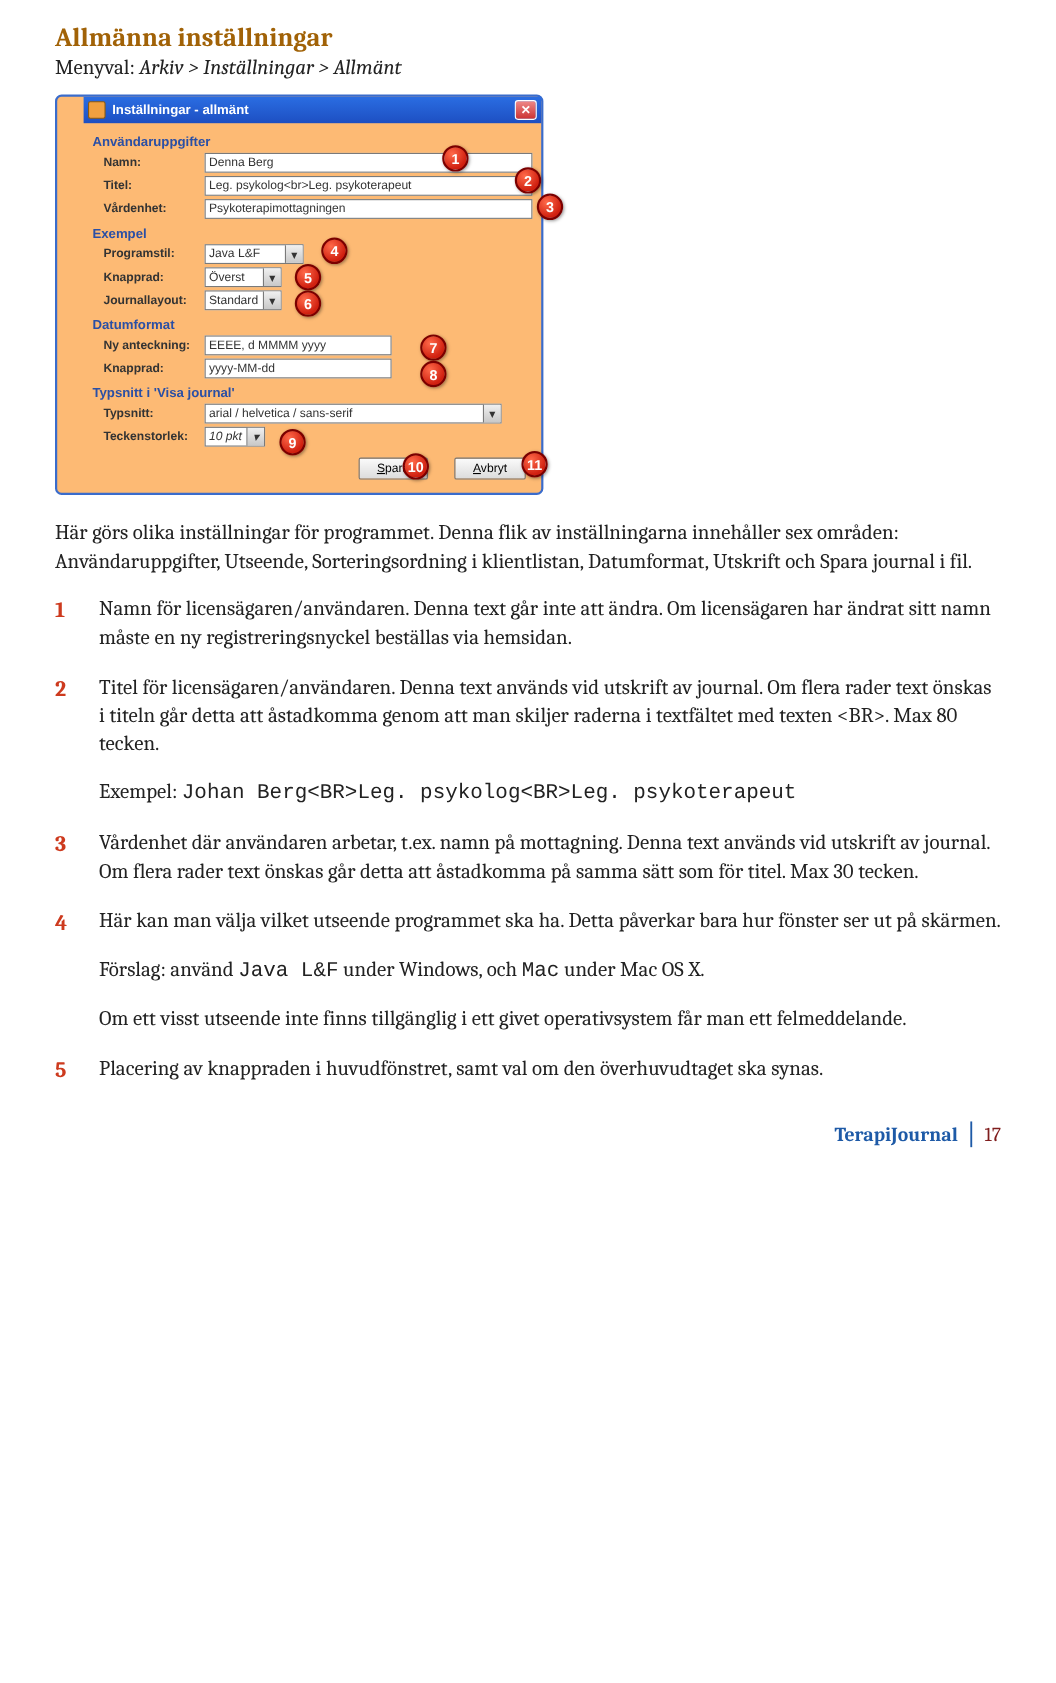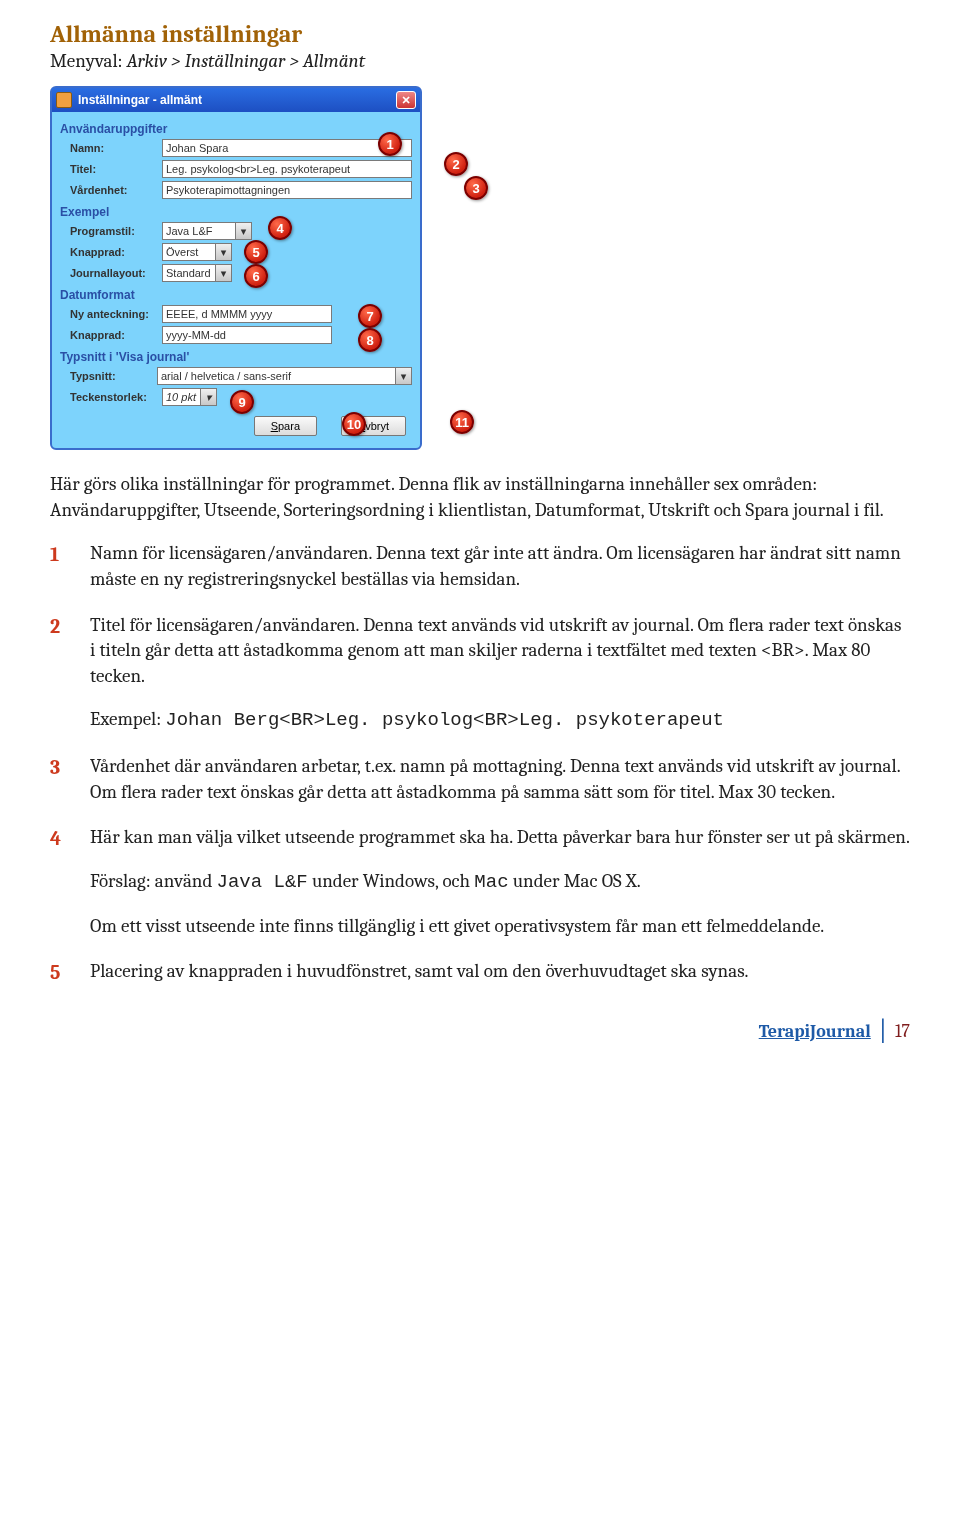--- a/index.html
+++ b/index.html
@@ -17,29 +17,30 @@
     margin-bottom: 2px;
   }
   .menupath {
     font-size: 19px;
     margin-bottom: 14px;
   }
   .menupath-value { font-style: italic; }
 
   
   .dialog {
-    width: 372px;
+    width: 444px;
     border: 2px solid #3a6ccc;
     border-radius: 6px;
-    background: #7dd3fc;
+    background: #fdba74;
     font-family: Tahoma, Arial, sans-serif;
     font-size: 11px;
     color: #333;
     position: relative;
     margin-bottom: 22px;
+    padding-left: 24px;
   }
   .titlebar {
     background: linear-gradient(#2a6de2, #1d4fc2);
     color: #fff;
     height: 24px;
     display: flex;
     align-items: center;
     padding: 0 4px;
     font-weight: bold;
     font-size: 12px;
@@ -155,21 +156,21 @@
   .mono { font-family: "Courier New", monospace; }
 
   .footer {
     display:flex;
     justify-content:flex-end;
     align-items:center;
     gap: 8px;
     margin-top: 30px;
     font-size: 18px;
   }
-  .footer .brand { color: #1e5aa7; font-weight: bold; text-decoration: underline; }
+  .footer .brand { color: #1e5aa7; font-weight: bold; }
   .footer .sep { color: #1e5aa7; font-size: 26px; font-weight: 300; }
   .footer .pagenum { color: #7f1d1d; }
 </style>
 </head>
 <body>
 
 <div class="heading">Allmänna inställningar</div>
 <div class="menupath">
   <span>Menyval: </span><span class="menupath-value">Arkiv &gt; Inställningar &gt; Allmänt</span>
 </div>
@@ -178,21 +179,21 @@
   <div class="titlebar">
     <span class="tb-icon"></span>
     <span>Inställningar - allmänt</span>
     <span class="close">✕</span>
   </div>
   <div class="dialog-body">
 
     <div class="section-title">Användaruppgifter</div>
     <div class="row">
       <div class="label">Namn:</div>
-      <div class="input wide">Johan Spara</div>
+      <div class="input wide">Denna Berg</div>
     </div>
     <div class="row">
       <div class="label">Titel:</div>
       <div class="input wide">Leg. psykolog&lt;br&gt;Leg. psykoterapeut</div>
     </div>
     <div class="row">
       <div class="label">Vårdenhet:</div>
       <div class="input wide">Psykoterapimottagningen</div>
     </div>
 

